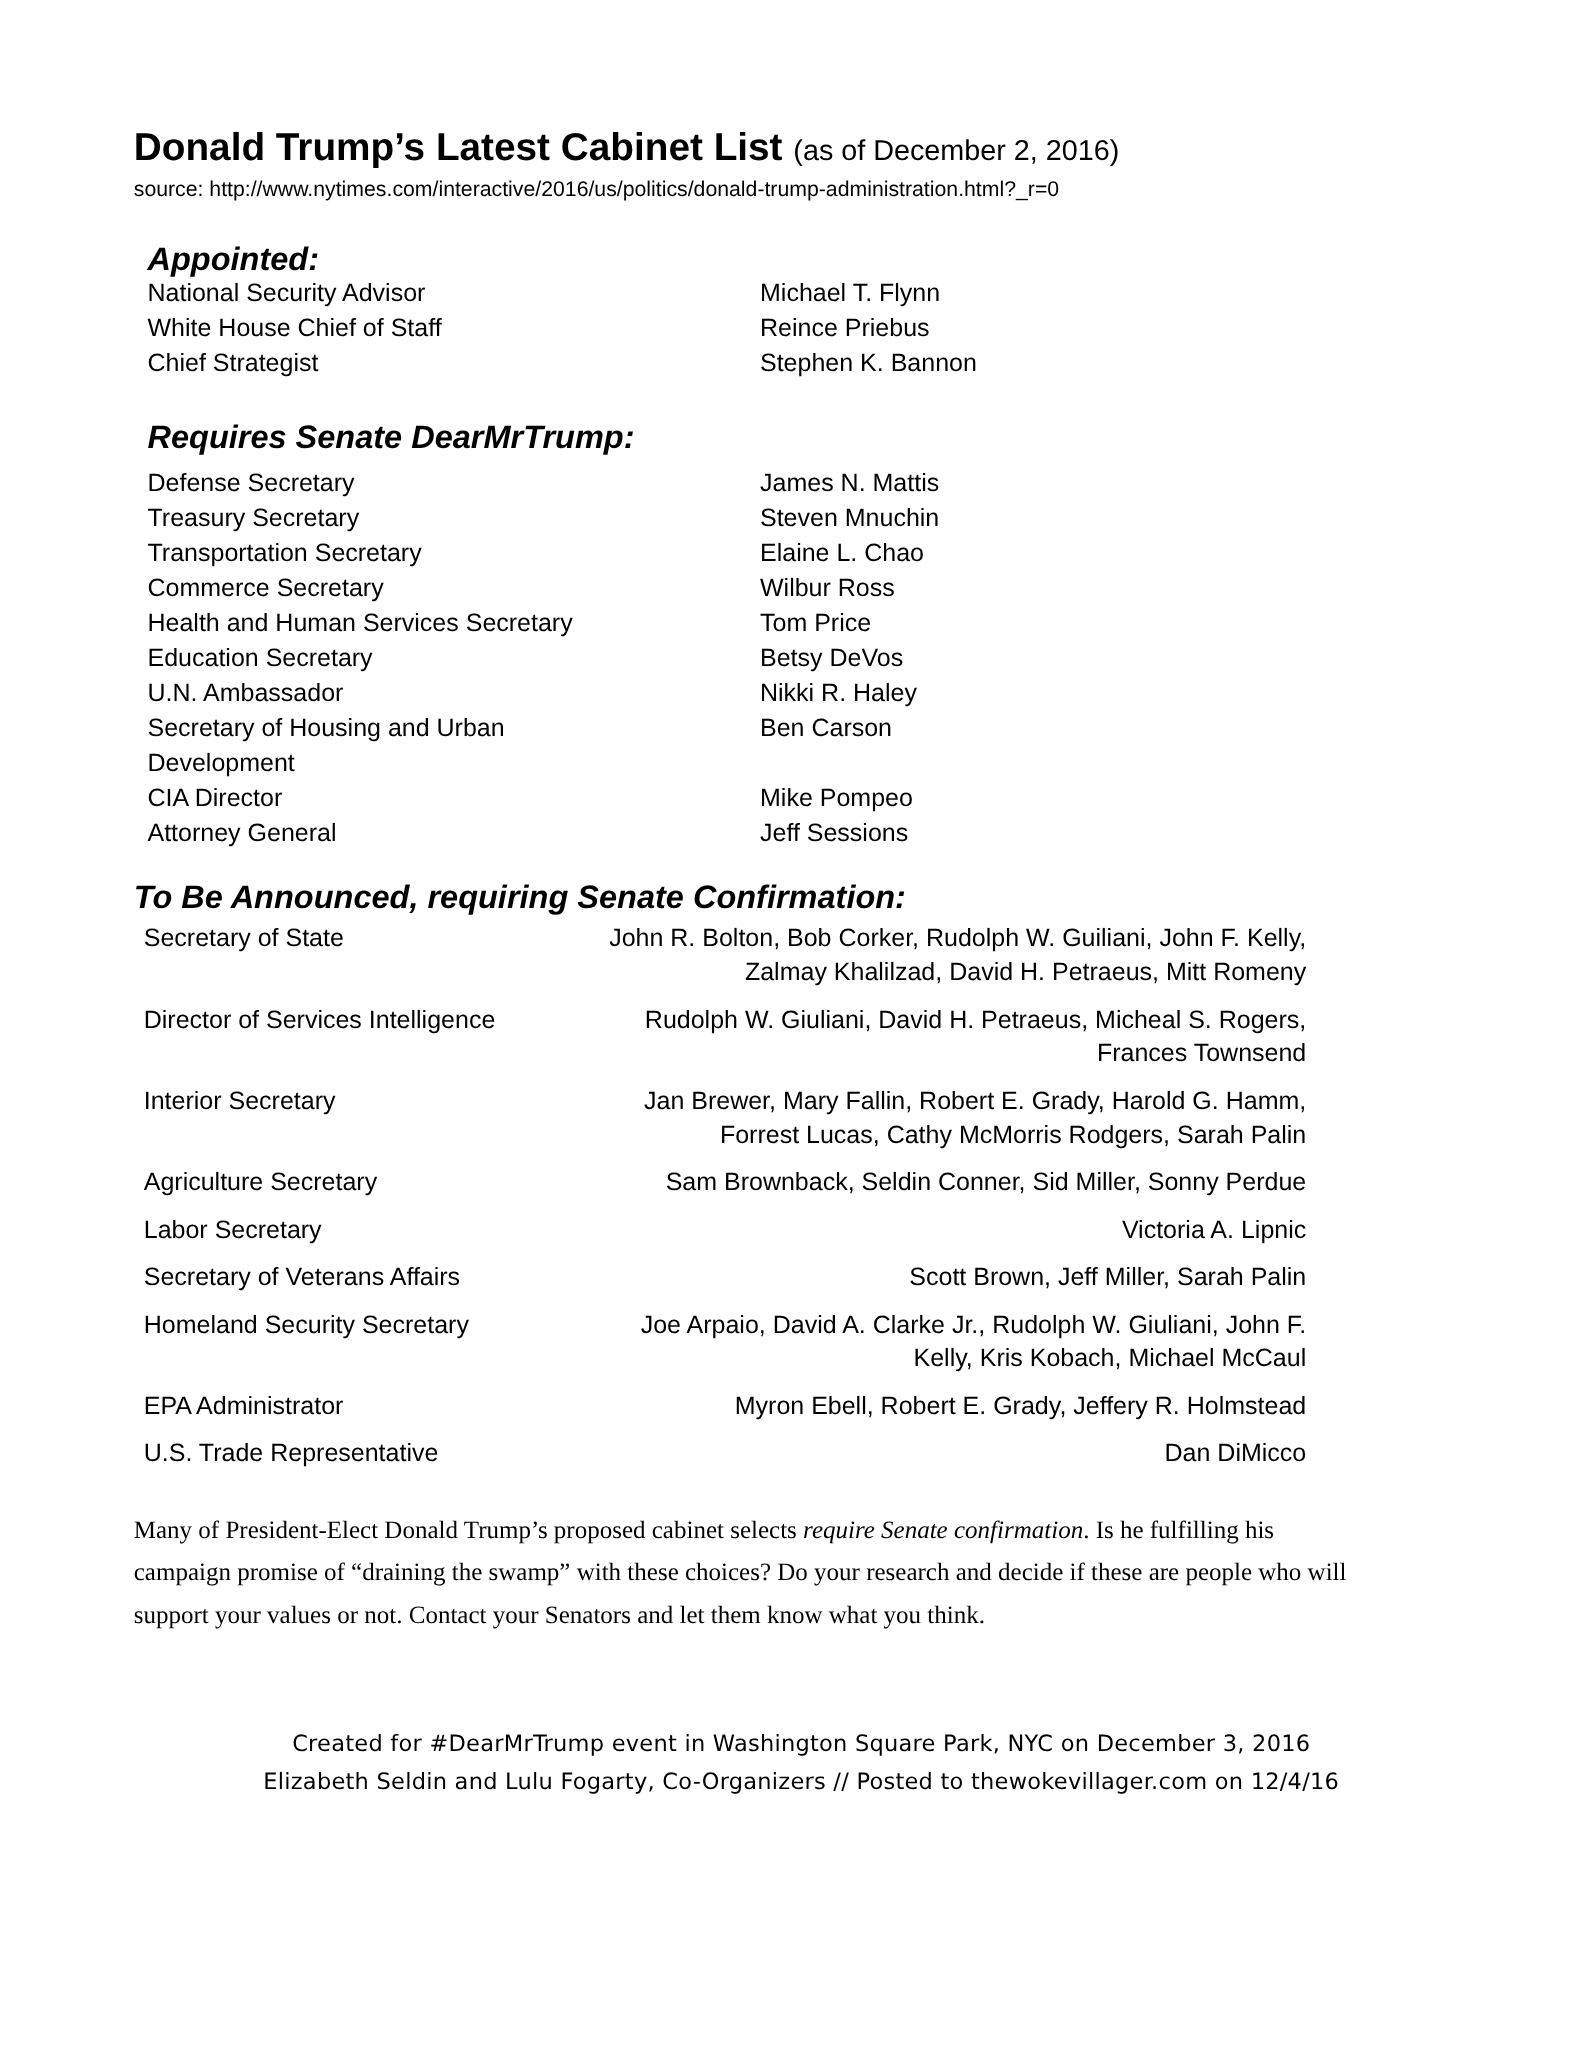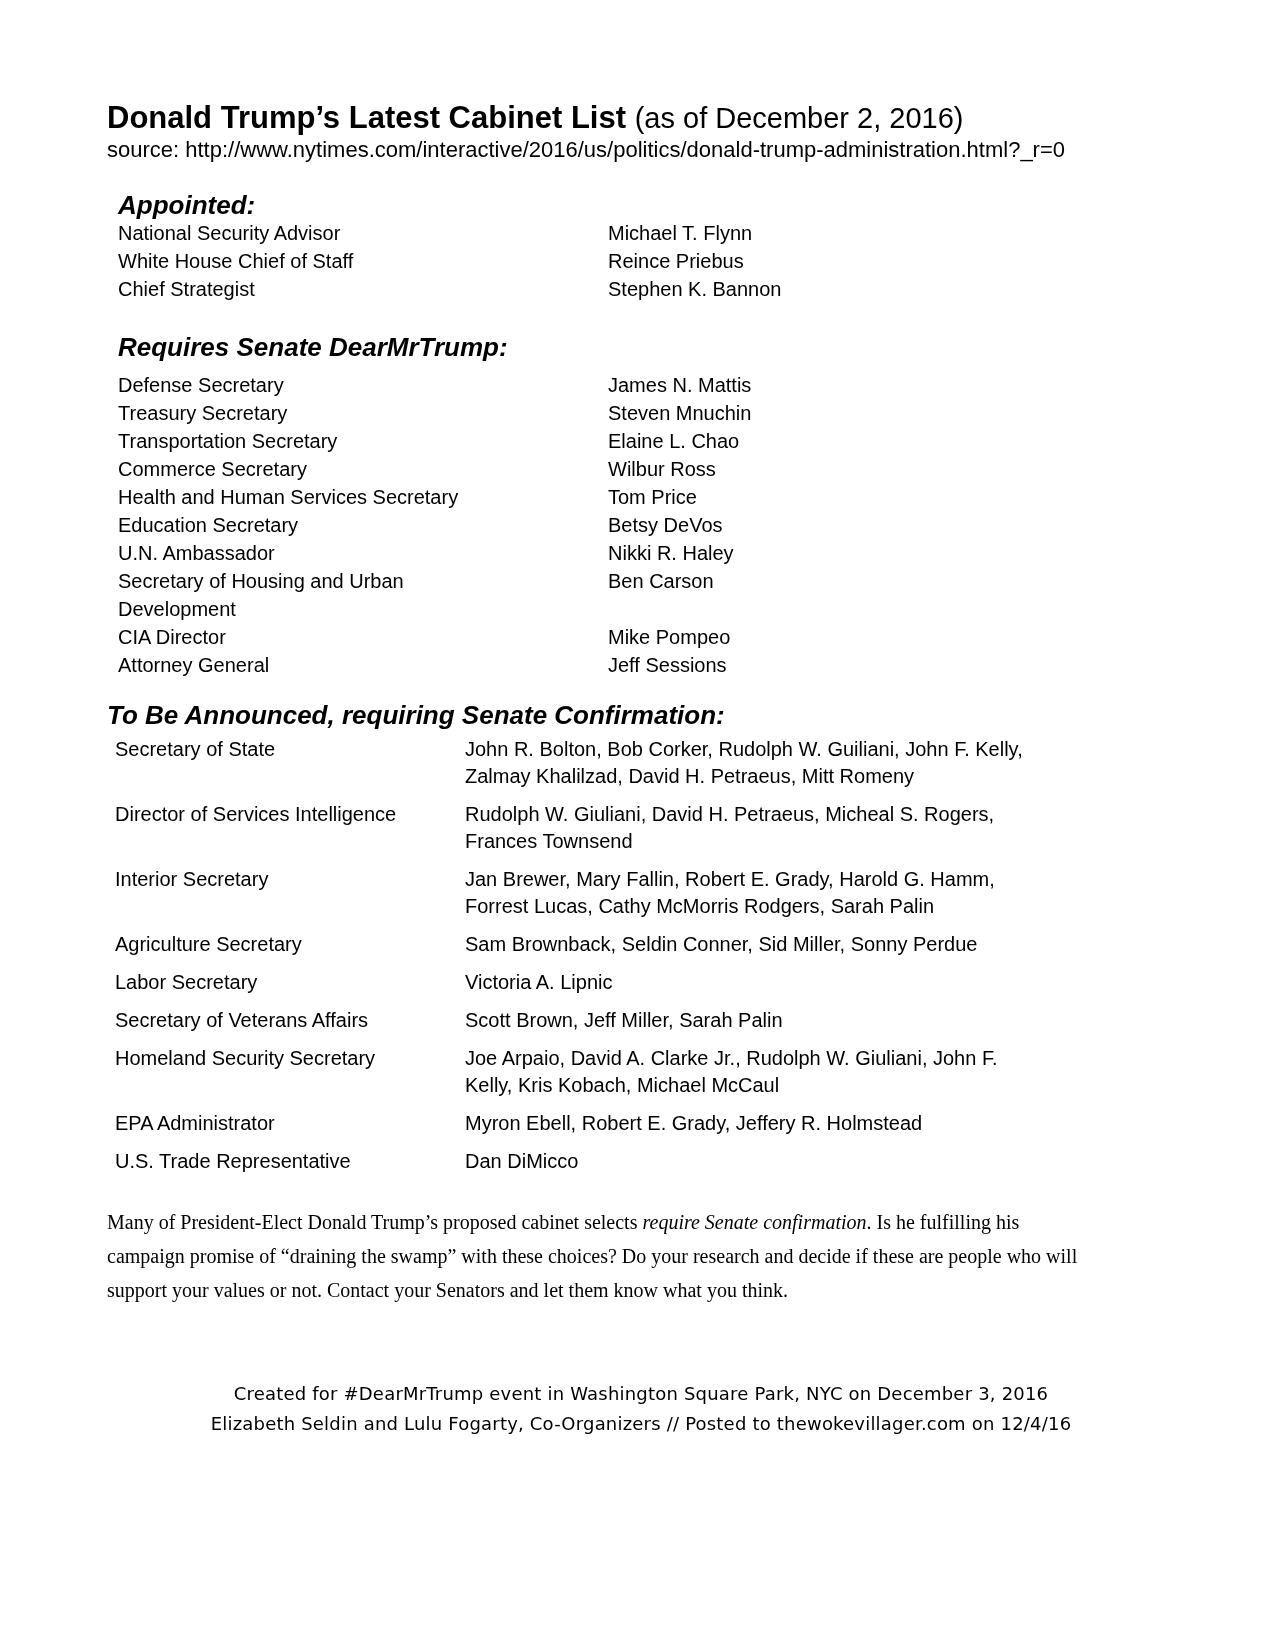--- a/index.html
+++ b/index.html
@@ -19,25 +19,25 @@
   }
   
   h1 {
     margin: 0;
     font-size: 31px;
     font-weight: bold;
     line-height: 36px;
     white-space: nowrap;
   }
   h1 .title-suffix {
-    font-size: 29px;
+    font-size: 23px;
     font-weight: normal;
   }
   .source {
-    font-size: 22px;
+    font-size: 17px;
     line-height: 22px;
     margin-top: 3px;
   }
   
   .sec h2 {
     margin: 0;
     font-size: 26px;
     font-weight: bold;
     line-height: 28px;
     font-style: italic;
@@ -59,21 +59,21 @@
     white-space: pre-line;
   }
   .row .value { flex: 1; }
 
   .sec-tba .row {
     margin-left: 8px;
     margin-bottom: 11px;
     line-height: 27px;
   }
   .sec-tba .row .label { width: 350px; white-space: normal; }
-  .sec-tba .row .value { flex: none; width: 580px; }
+  .sec-tba .row .value { flex: none; width: 580px; text-align: right; }
 
   
   .cta-paragraph {
     margin-top: 30px;
     width: 985px;
     font-family: "Liberation Serif", serif;
     font-size: 20px;
     line-height: 34px;
   }
   .cta-paragraph .italic { font-style: italic; }

